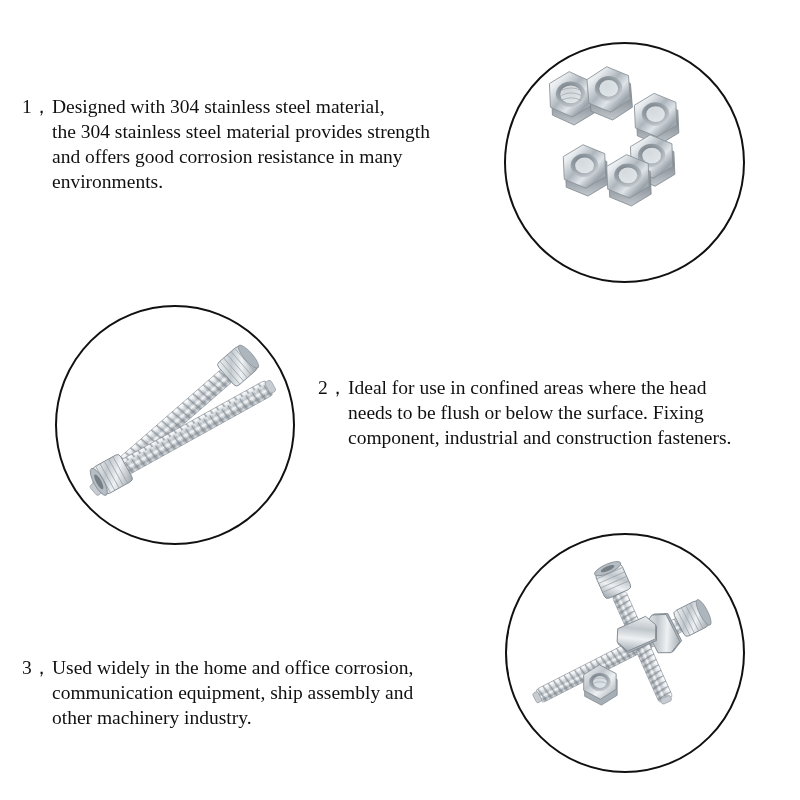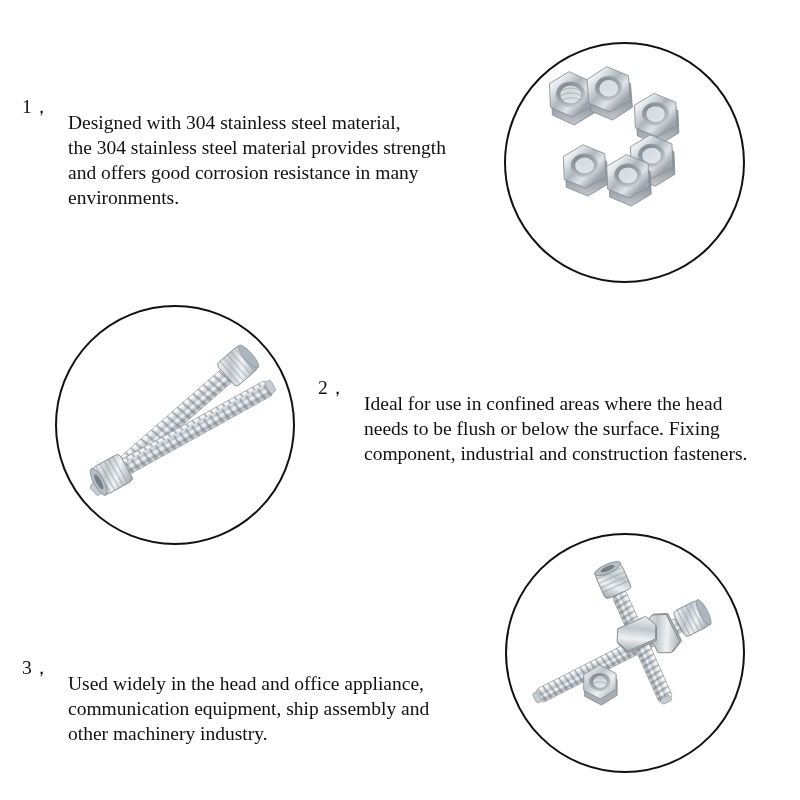--- a/index.html
+++ b/index.html
@@ -35,21 +35,21 @@
     width: 30px;
     text-align: left;
     white-space: pre;
     font-size: 19.5px;
     line-height: 25px;
   }
   .feature .body {
     flex: 1 1 auto;
   }
   .feature .body p {
-    margin: 16px;
+    margin: 0;
     white-space: pre-line;
   }
 
   #feature-1 { left: 22px;  top: 94px;  width: 470px; }
   #feature-2 { left: 318px; top: 375px; width: 462px; }
   #feature-3 { left: 22px;  top: 655px; width: 450px; }
 
   
   .photo {
     position: absolute;
@@ -85,21 +85,21 @@
     <div class="body">
       <p>Ideal for use in confined areas where the head
 needs to be flush or below the surface. Fixing
 component, industrial and construction fasteners.</p>
     </div>
   </div>
 
   <div class="feature" id="feature-3">
     <span class="num">3，</span>
     <div class="body">
-      <p>Used widely in the head and office appliance,
+      <p>Used widely in the home and office corrosion,
 communication equipment, ship assembly and
 other machinery industry.</p>
     </div>
   </div>
 
   <div class="photo" id="photo-nuts">
     <svg viewBox="0 0 240 240" xmlns="http://www.w3.org/2000/svg">
       <defs>
         <linearGradient id="steelA" x1="0" y1="0" x2="1" y2="1">
           <stop offset="0%" stop-color="#ffffff"></stop>

